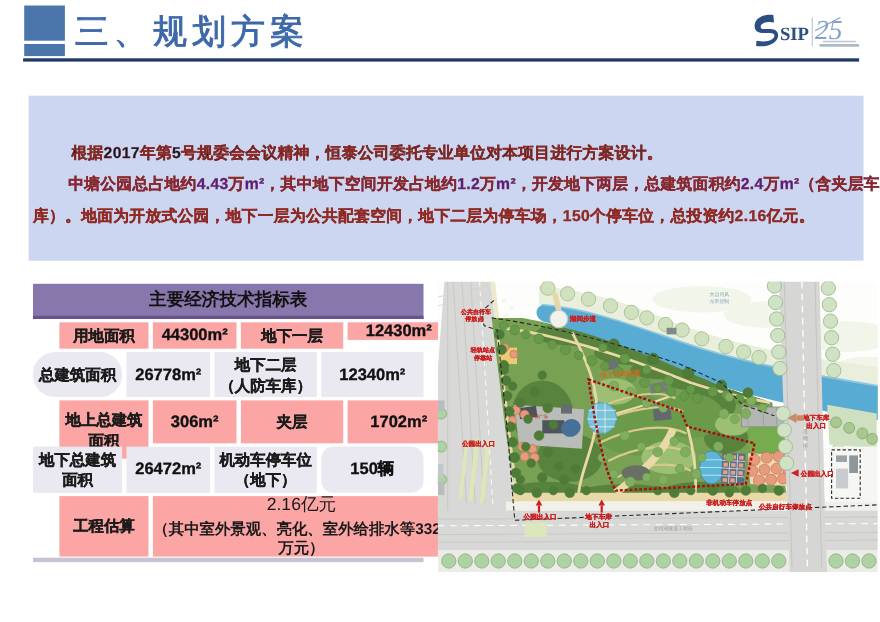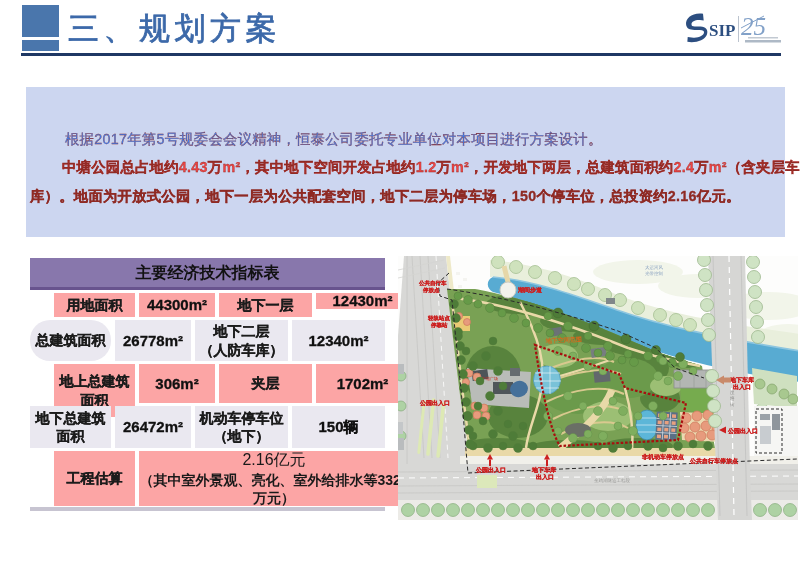--- a/index.html
+++ b/index.html
@@ -35,23 +35,23 @@
 
   <text x="59" y="25" font-family="Liberation Serif,serif" font-style="italic" font-size="25" fill="#82a1c8">25</text>
   <path d="M59,18 l23,-12" stroke="#82a1c8" stroke-width="1" fill="none"></path>
 
   <rect x="66" y="27" width="30" height="1.5" fill="#c2c9d2"></rect>
   <rect x="63" y="30" width="36" height="2.5" fill="#aeb9c6"></rect>
 </svg>
 
 <div class="abs" style="left:26px;top:87px;width:759px;height:150px;background:#ccd6f0;"></div>
 
-<div class="abs" style="left:65px;top:129.5px;font-size:14.3px;letter-spacing:0.3px;font-weight:normal;color:#3b82f6;-webkit-text-stroke:0.3px #8f2a24;white-space:nowrap;text-align:right;">根据2017年第5号规委会会议精神，恒泰公司委托专业单位对本项目进行方案设计。</div>
-
-<div class="abs" style="left:62px;top:158px;font-size:14.3px;letter-spacing:0.3px;font-weight:bold;color:#ef4444;-webkit-text-stroke:0.3px #8f2a24;white-space:nowrap;">中塘公园总占地约4.43万m²，其中地下空间开发占地约1.2万m²，开发地下两层，总建筑面积约2.4万m²（含夹层车</div>
+<div class="abs" style="left:65px;top:129.5px;font-size:14.3px;letter-spacing:0.3px;font-weight:bold;color:#0f172a;-webkit-text-stroke:0.3px #8f2a24;white-space:nowrap;text-align:right;">根据2017年第5号规委会会议精神，恒泰公司委托专业单位对本项目进行方案设计。</div>
+
+<div class="abs" style="left:62px;top:158px;font-size:14.3px;letter-spacing:0.3px;font-weight:bold;color:#4c1d95;-webkit-text-stroke:0.3px #8f2a24;white-space:nowrap;">中塘公园总占地约4.43万m²，其中地下空间开发占地约1.2万m²，开发地下两层，总建筑面积约2.4万m²（含夹层车</div>
 
 <div class="abs" style="left:30px;top:186.5px;font-size:14.3px;letter-spacing:0.3px;font-weight:bold;color:#8f2a24;-webkit-text-stroke:0.3px #8f2a24;white-space:nowrap;">库）。地面为开放式公园，地下一层为公共配套空间，地下二层为停车场，150个停车位，总投资约2.16亿元。</div>
 
 <div class="abs" id="tbl" style="left:30px;top:258px;width:355px;height:253px;">
 
   <div class="abs" style="left:0;top:0;width:355px;height:32px;background:#8877ac;border-bottom:3px solid #68538e;box-sizing:border-box;"></div>
   <div class="abs" style="left:0;top:0;width:355px;height:30px;line-height:30px;text-align:center;font-size:16px;font-weight:bold;color:#111111;">主要经济技术指标表</div>
 
   <div class="cell dk lbl" style="left:0;top:35px;width:81px;height:24px;">用地面积</div>
 
@@ -76,21 +76,21 @@
   <div class="cell dk lbl" style="left:165px;top:106px;width:93px;height:39px;">夹层</div>
 
   <div class="cell dk val" style="left:262px;top:106px;width:93px;height:39px;">1702m²</div>
 
   <div class="cell lt lbl" style="left:0;top:148px;width:81px;height:42px;">地下总建筑<br>面积</div>
 
   <div class="cell lt val" style="left:85px;top:148px;width:76px;height:42px;">26472m²</div>
 
   <div class="cell lt lbl" style="left:165px;top:148px;width:93px;height:42px;">机动车停车位<br>（地下）</div>
 
-  <div class="cell lt val" style="left:262px;top:148px;width:93px;height:42px;">150辆</div>
+  <div class="cell lt val" style="left:262px;top:148px;width:93px;height:42px;border-radius:11px;">150辆</div>
 
   <div class="cell dk lbl" style="left:0;top:193px;width:81px;height:55px;">工程估算</div>
 
   <div class="cell dk" style="left:85px;top:193px;width:270px;height:55px;font-size:14px;color:#1a1a1a;">
         <span style="font-size:16px;font-weight:normal;">2.16亿元</span>
         <span style="font-weight:bold;">（其中室外景观、亮化、室外给排水等3325<br>万元）</span>
       </div>
 
   <div class="abs" style="left:0;top:249px;width:355px;height:4px;background:#c7c4d1;"></div>
 </div>

